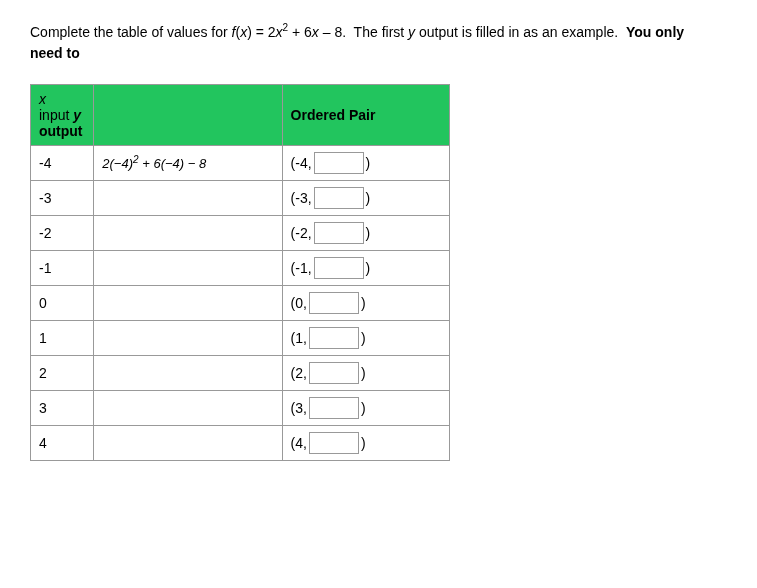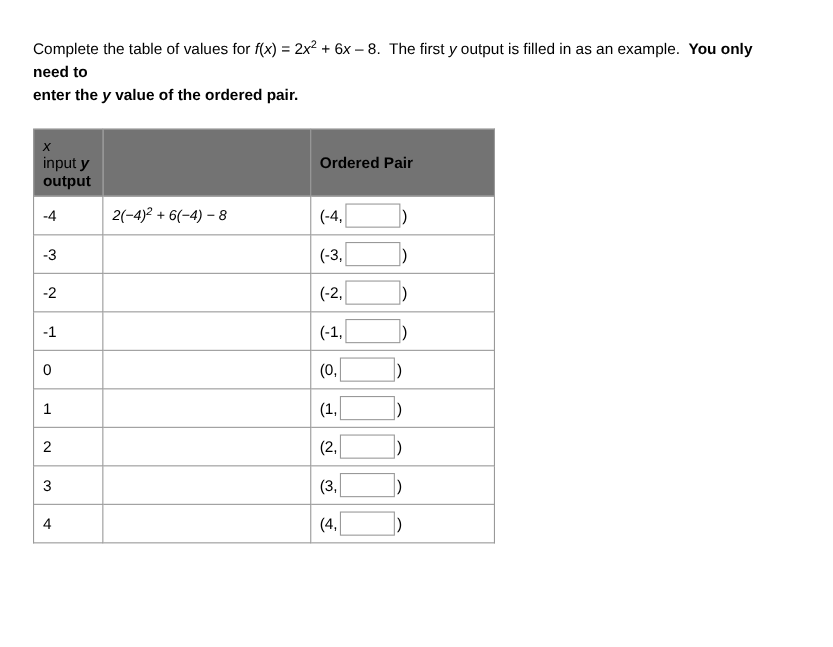--- a/index.html
+++ b/index.html
@@ -9,39 +9,38 @@
       background: #fff;
       color: #000;
       padding: 20px 30px;
       width: 757px;
       min-height: 588px;
     }
     .instructions {
       line-height: 1.5;
       margin-bottom: 20px;
       max-width: 680px;
-      margin-top: 13px;
     }
     .instructions .bold {
       font-weight: bold;
     }
     table {
       border-collapse: collapse;
       width: 420px;
       margin-top: 10px;
     }
     th, td {
       border: 1px solid #999;
       padding: 6px 8px;
       vertical-align: middle;
     }
     th {
       text-align: left;
       font-weight: normal;
-      background: #737373;
+      background: #22c55e;
     }
     th.x-col {
       width: 60px;
     }
     th.y-col {
       width: 180px;
     }
     th.op-col {
       width: 160px;
       font-weight: bold;
@@ -73,21 +72,20 @@
     sup { font-size: 10px; }
   </style>
 </head>
 <body>
 
 <div class="instructions">
   <span>
     Complete the table of values for <em>f</em>(<em>x</em>) = 2<em>x</em><sup>2</sup> + 6<em>x</em> – 8.&nbsp; The first <em>y</em> output is filled in as an example.&nbsp; <span class="bold">You only need to</span>
   </span>
   <br>
-  <span class="bold">enter the <em>y</em> value of the ordered pair.</span>
 </div>
 
 <table>
   <thead>
     <tr>
         <th class="x-col"><em>x</em> input&nbsp;<strong><em>y</em> output</strong></th>
         <th class="y-col"></th>
         <th class="op-col"><strong>Ordered Pair</strong></th>
       </tr>
   </thead>

